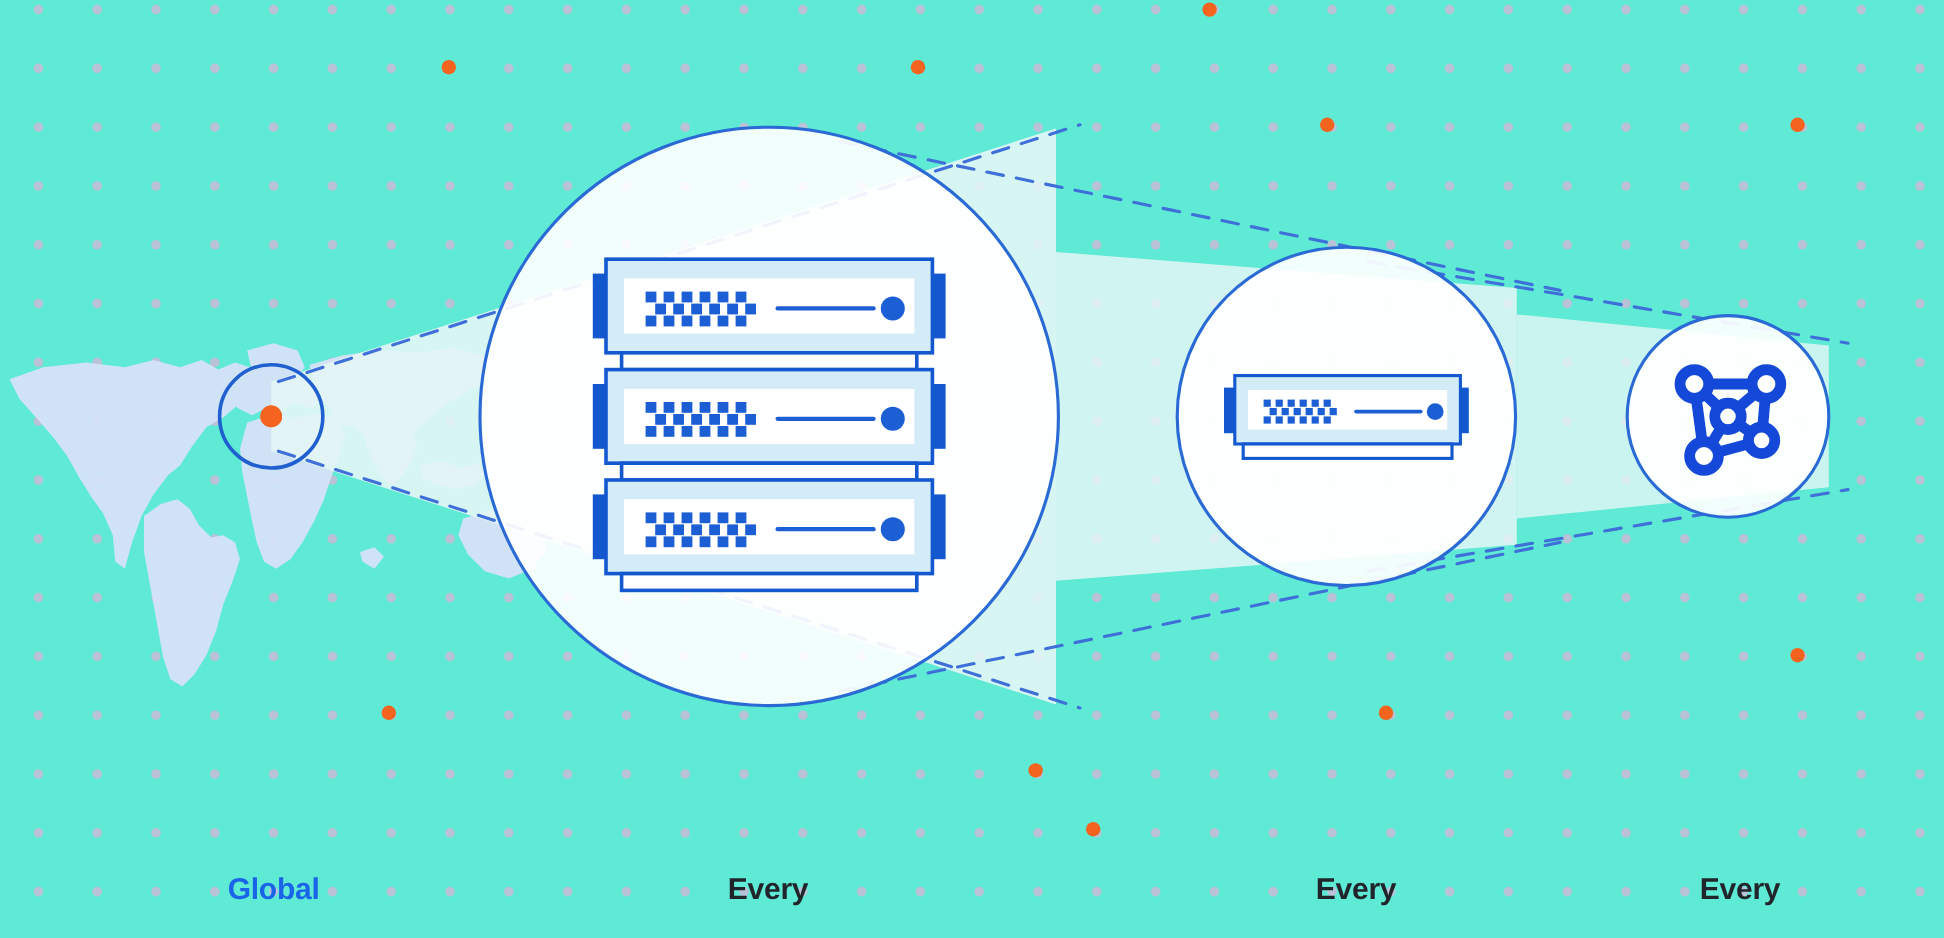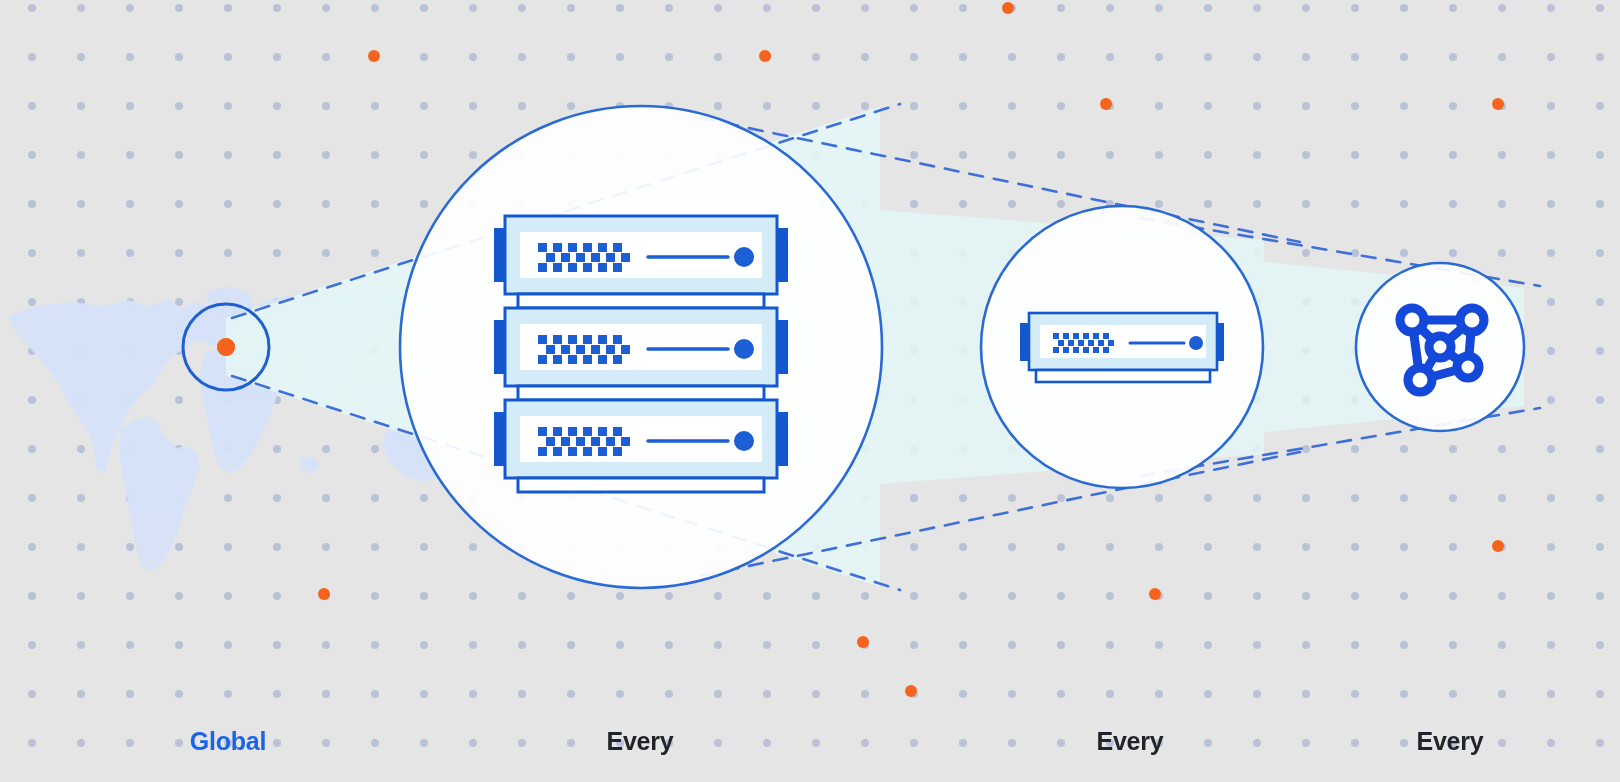--- a/index.html
+++ b/index.html
@@ -8,21 +8,21 @@
     padding: 0;
     background: #ffffff;
   }
   body {
     font-family: "Liberation Sans", sans-serif;
   }
   #stage {
     position: relative;
     width: 1620px;
     height: 782px;
-    background: #e5e5e5;
+    background: #5eead4;
     overflow: hidden;
   }
   #stage svg.layer {
     position: absolute;
     left: 0;
     top: 0;
     width: 1620px;
     height: 782px;
     display: block;
   }

